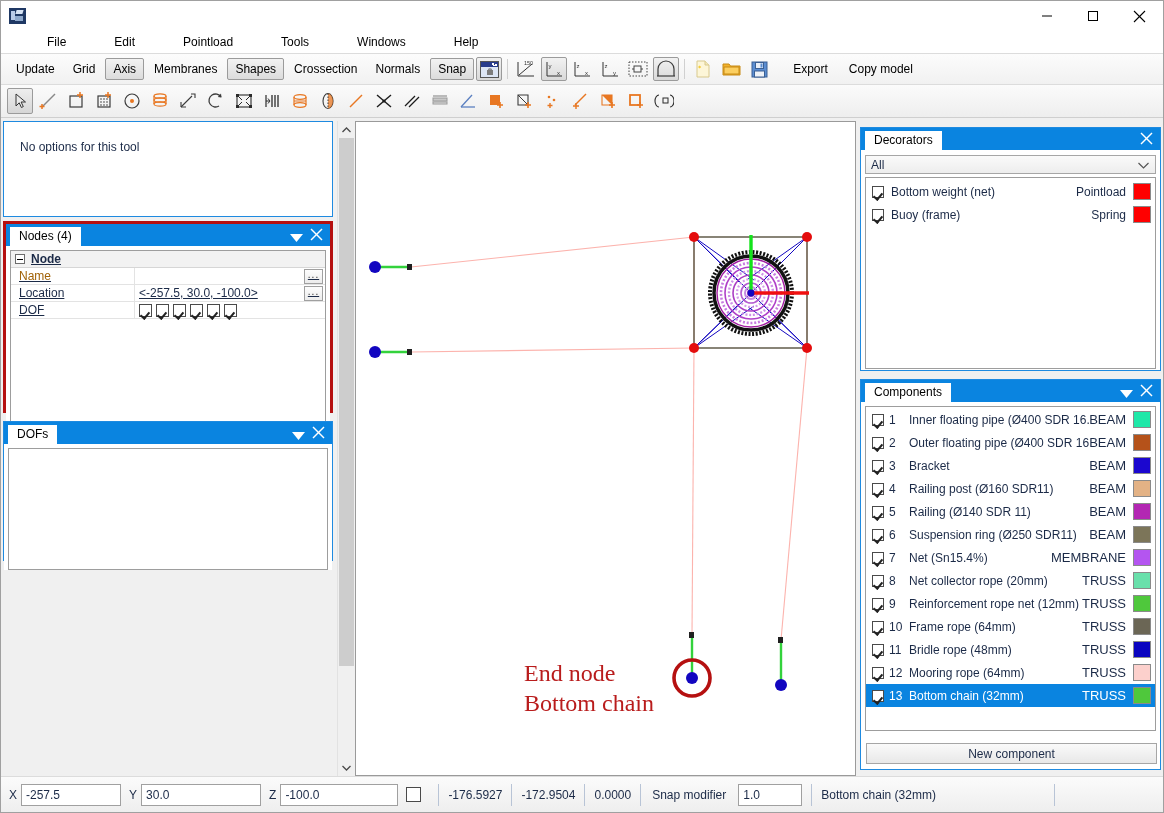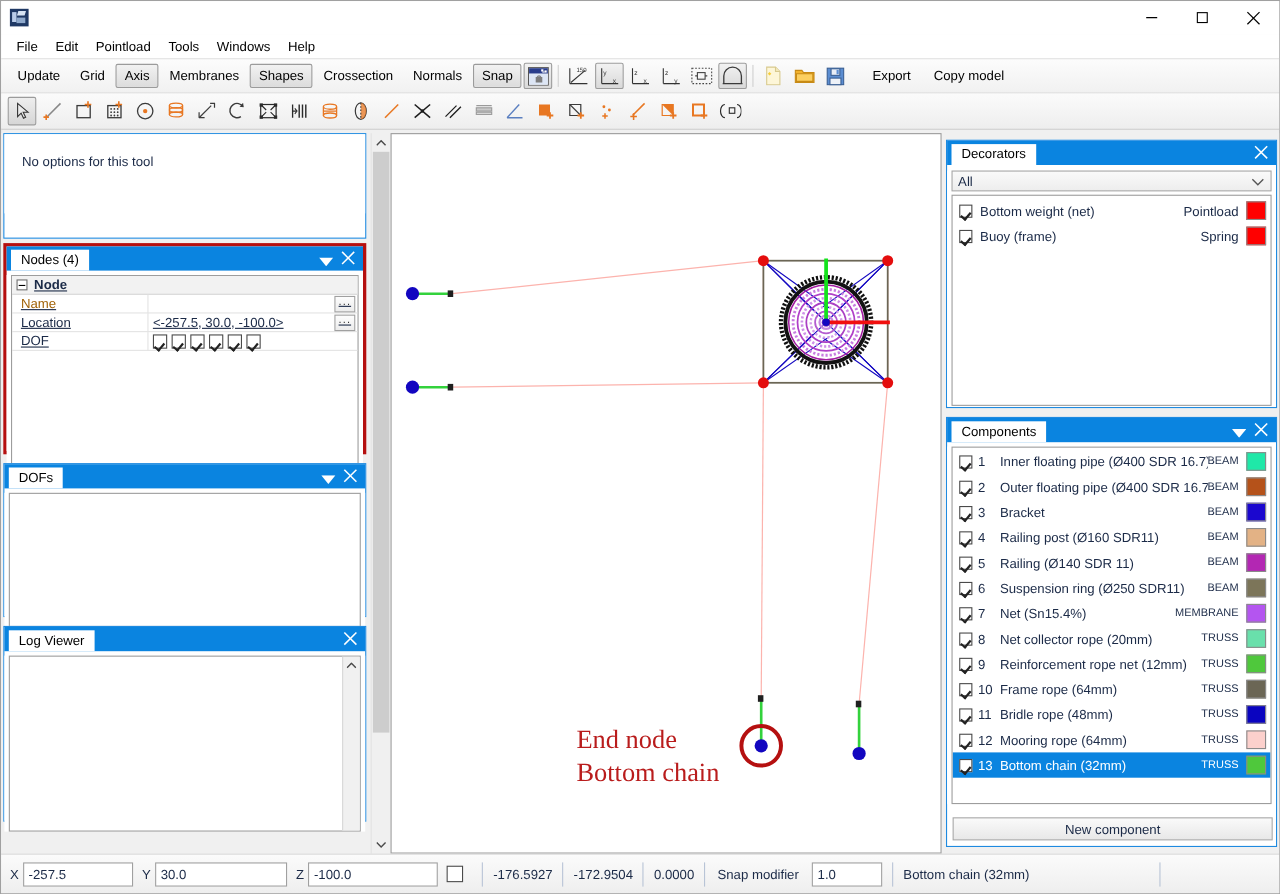--- a/index.html
+++ b/index.html
@@ -22,21 +22,21 @@
   #app-icon .g2 { position:absolute; left:7px; top:2px; width:7px; height:4px; background:#d7e3f4; transform:skewX(-18deg); }
   #app-icon .g3 { position:absolute; left:6px; top:8px; width:8px; height:5px; background:#8fa9cc; }
   .wbtn { position:absolute; top:0; width:46px; height:30px; display:flex; align-items:center; justify-content:center; color:#000; }
   .wbtn svg { display:block; }
   #btn-min { left:1023px; }
   #btn-max { left:1069px; }
   #btn-close { left:1115px; }
 
   
   #menubar { position:absolute; left:0; top:30px; width:1162px; height:23px; background:#ffffff; display:flex; align-items:center; padding-left:6px; border-bottom:1px solid #dcdcdc;}
-  .menu-item { padding:3px 8px; font-size:12px; color:#000000; white-space:nowrap; }
+  .menu-item { padding:3px 8px; font-size:12px; color:#000000; white-space:nowrap;margin-left:32px; }
 
   
   #toolbar1 { position:absolute; left:0; top:53px; width:1162px; height:31px;
      background:linear-gradient(#fcfcfc,#f1f1f1); border-bottom:1px solid #dcdcdc;
      display:flex; align-items:center; padding-left:6px; }
   .tb-text { font-size:12px; color:#000; padding:3px 7px; margin:0 1px; border:1px solid transparent; white-space:nowrap; border-radius:2px;}
   .tb-text.toggled { background:linear-gradient(#f2f2f2,#dcdcdc); border:1px solid #9b9b9b; }
   .tb-sep { width:1px; height:20px; background:#d0d0d0; margin:0 4px; }
   .tb-ico { width:26px; height:24px; margin:0 1px; display:flex; align-items:center; justify-content:center; border:1px solid transparent; border-radius:2px;}
   .tb-ico.toggled { background:linear-gradient(#f2f2f2,#d9d9d9); border:1px solid #9b9b9b; }
@@ -121,21 +121,21 @@
 
   #panel-comp { top:258px; height:391px; }
   #comp-list { margin:4px 4px 0 4px; height:325px; border:1px solid #9d9d9d; background:#fff; padding-top:1px; overflow:hidden;}
   .crow { display:flex; align-items:center; height:23px; padding-left:6px; font-size:12px;}
   .crow.sel { background:#0a84e0; color:#ffffff; }
   .crow .cb { width:12px; height:12px; border:1px solid #4a4a4a; background:#fff; position:relative; flex:0 0 auto; margin-right:5px;}
   .crow .cb:after{ content:""; position:absolute; left:2px; top:4px; width:4px; height:7px; border-right:2px solid #222; border-bottom:2px solid #222;
       transform:rotate(40deg);}
   .crow .idx { width:20px; flex:0 0 auto; }
   .crow .nm { flex:1; white-space:nowrap; overflow:hidden;}
-  .crow .ty { margin-right:7px; white-space:nowrap; font-size:10px;text-align:center;}
+  .crow .ty { margin-right:7px; white-space:nowrap; font-size:13px;text-align:center;}
   .crow .sw { width:18px; height:17px; border:1px solid #8a8a8a; flex:0 0 auto; margin-right:4px;}
   #newcomp { position:absolute; left:5px; bottom:5px; width:291px; height:21px;
      border:1px solid #a6a6a6; background:linear-gradient(#fafafa,#e8e8e8); display:flex; align-items:center; justify-content:center;
      font-size:12px; color:#1b2a47;}
 
   
   #status { position:absolute; left:0; bottom:0; width:1162px; height:36px; background:linear-gradient(#fbfbfb,#eeeeee); border-top:1px solid #dcdcdc;
      display:flex; align-items:center; padding-left:6px;}
   .sb-lab { color:#1b2a47; font-size:12px; margin:0 4px 0 2px;}
   .sb-in { height:22px; border:1px solid #a0a0a0; background:#fff; font-size:12px; padding:2px 4px; color:#1b2a47; display:flex; align-items:center;}
@@ -534,42 +534,20 @@
               <line x1="2" y1="2" x2="13" y2="13" stroke="#fff" stroke-width="1.4"></line>
               <line x1="13" y1="2" x2="2" y2="13" stroke="#fff" stroke-width="1.4"></line>
             </svg>
         </div>
       </div>
       <div class="pbody">
         <div id="dofs-body"></div>
       </div>
     </div>
 
-    <div class="panel" id="panel-log">
-      <div class="pbar">
-        <div class="ptab">Log Viewer</div>
-        <div class="pclose">
-          <svg width="15" height="15" viewBox="0 0 15 15">
-              <line x1="2" y1="2" x2="13" y2="13" stroke="#fff" stroke-width="1.4"></line>
-              <line x1="13" y1="2" x2="2" y2="13" stroke="#fff" stroke-width="1.4"></line>
-            </svg>
-        </div>
-      </div>
-      <div class="pbody">
-        <div id="log-body">
-          <div id="log-scroll">
-            <div class="arrow">
-              <svg width="9" height="6" viewBox="0 0 9 6">
-                  <path d="M0.5 5 L4.5 1 L8.5 5" fill="none" stroke="#4a4a4a" stroke-width="1.3"></path>
-                </svg>
-            </div>
-          </div>
-        </div>
-      </div>
-    </div>
   </div>
 
   <div id="dockbar">
     <div class="ar up">
       <svg width="9" height="6" viewBox="0 0 9 6">
           <path d="M0.5 5 L4.5 1 L8.5 5" fill="none" stroke="#4a4a4a" stroke-width="1.3"></path>
         </svg>
     </div>
     <div class="track">
       <div class="thumb"></div>

